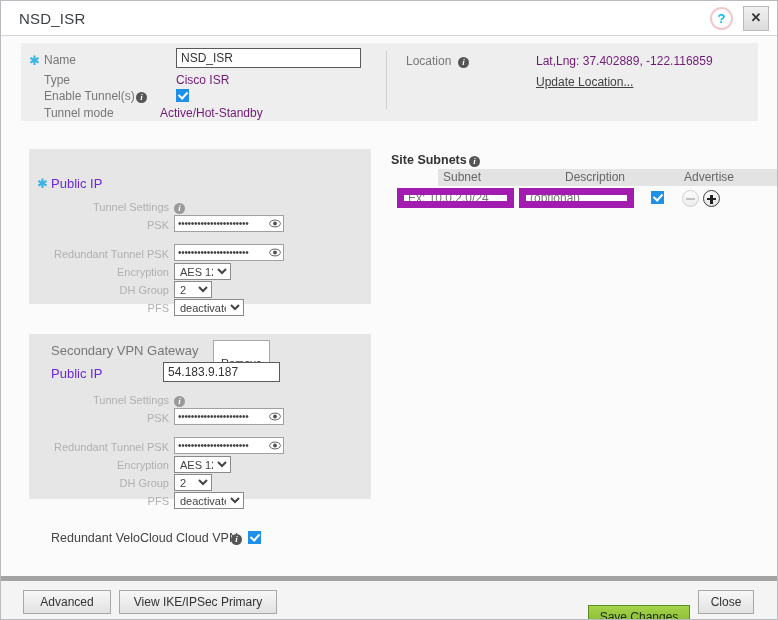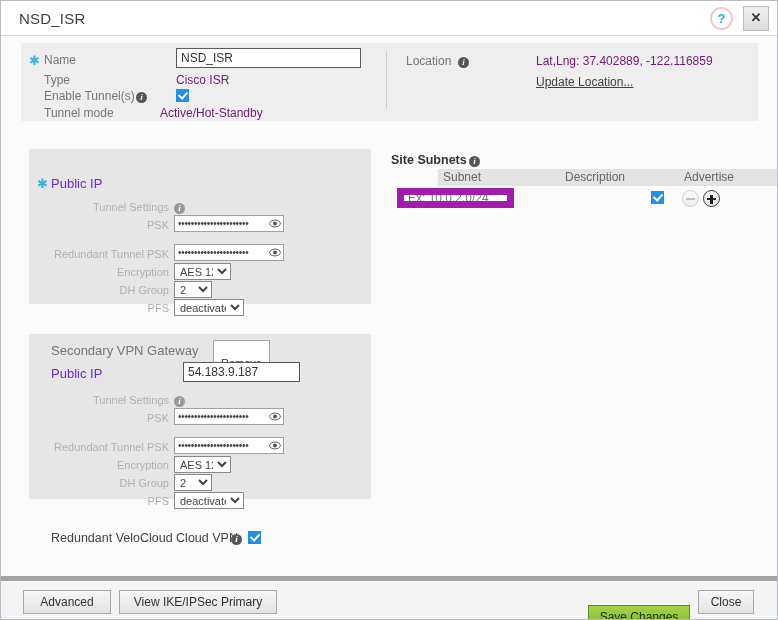--- a/index.html
+++ b/index.html
@@ -422,33 +422,34 @@
       <span class="abs" style="left:468px; top:118px;"><span class="info-i">i</span></span>
 
       <div class="ss-head" style="left:393px; top:133px; width:340px;margin-left:44px;">
         <span class="ss-head-cell" style="left:5px;">Subnet</span>
         <span class="ss-head-cell" style="left:127px;">Description</span>
         <span class="ss-head-cell" style="left:246px;">Advertise</span>
       </div>
 
       <div style="position:absolute; left:393px; top:152px; width:340px; height:22px;">
         <input class="txt light" style="position: absolute; left: 3px; top: 0px; width: 117px; height: 20px; color: rgb(170, 170, 170);" placeholder="Ex: 10.0.2.0/24">
+        <input class="txt light" style="position: absolute; left: 125px; top: 0px; width: 115px; height: 20px; color: rgb(170, 170, 170);" placeholder="(optional)">
         <input type="checkbox" class="cbx" style="position: absolute; left: 257px; top: 3px;" checked="">
         <div class="circ-btn minus" style="left:288px; top:2px;"></div>
         <div class="circ-btn plus" style="left:309px; top:2px;"></div>
       </div>
     </div>
 
     <div class="gw-panel" style="left:28px; top:298px; width:342px; height:165px;">
 
       <span class="abs gw-title" style="left:22px; top:9px;">Secondary VPN Gateway</span>
       <button class="btn btn-remove" style="left:160px; top:6px;">Remove</button>
 
       <span class="abs gw-lbl" style="left:22px; top:32px;">Public IP</span>
-      <input class="txt" style="position: absolute; left: 154px; top: 28px; width: 117px; height: 20px;" value="54.183.9.187">
+      <input class="txt" style="position: absolute; left: 134px; top: 28px; width: 117px; height: 20px;" value="54.183.9.187">
 
       <span class="abs gw-lbl-dim" style="left:30px; top:60px; width:110px;">Tunnel Settings</span>
       <span class="abs" style="left:145px; top:60px;"><span class="info-i dim">i</span></span>
 
       <span class="abs gw-lbl-dim" style="left:30px; top:78px; width:110px;">PSK</span>
       <div class="psk-wrap" style="left:145px; top:74px;">
         <input value="••••••••••••••••••••••" style="">
         <svg class="eye" viewBox="0 0 16 12">
           <ellipse cx="8" cy="6" rx="7.2" ry="4.6" fill="none" stroke="#555" stroke-width="1.2"></ellipse>
           <circle cx="8" cy="6" r="2.6" fill="#555"></circle>

